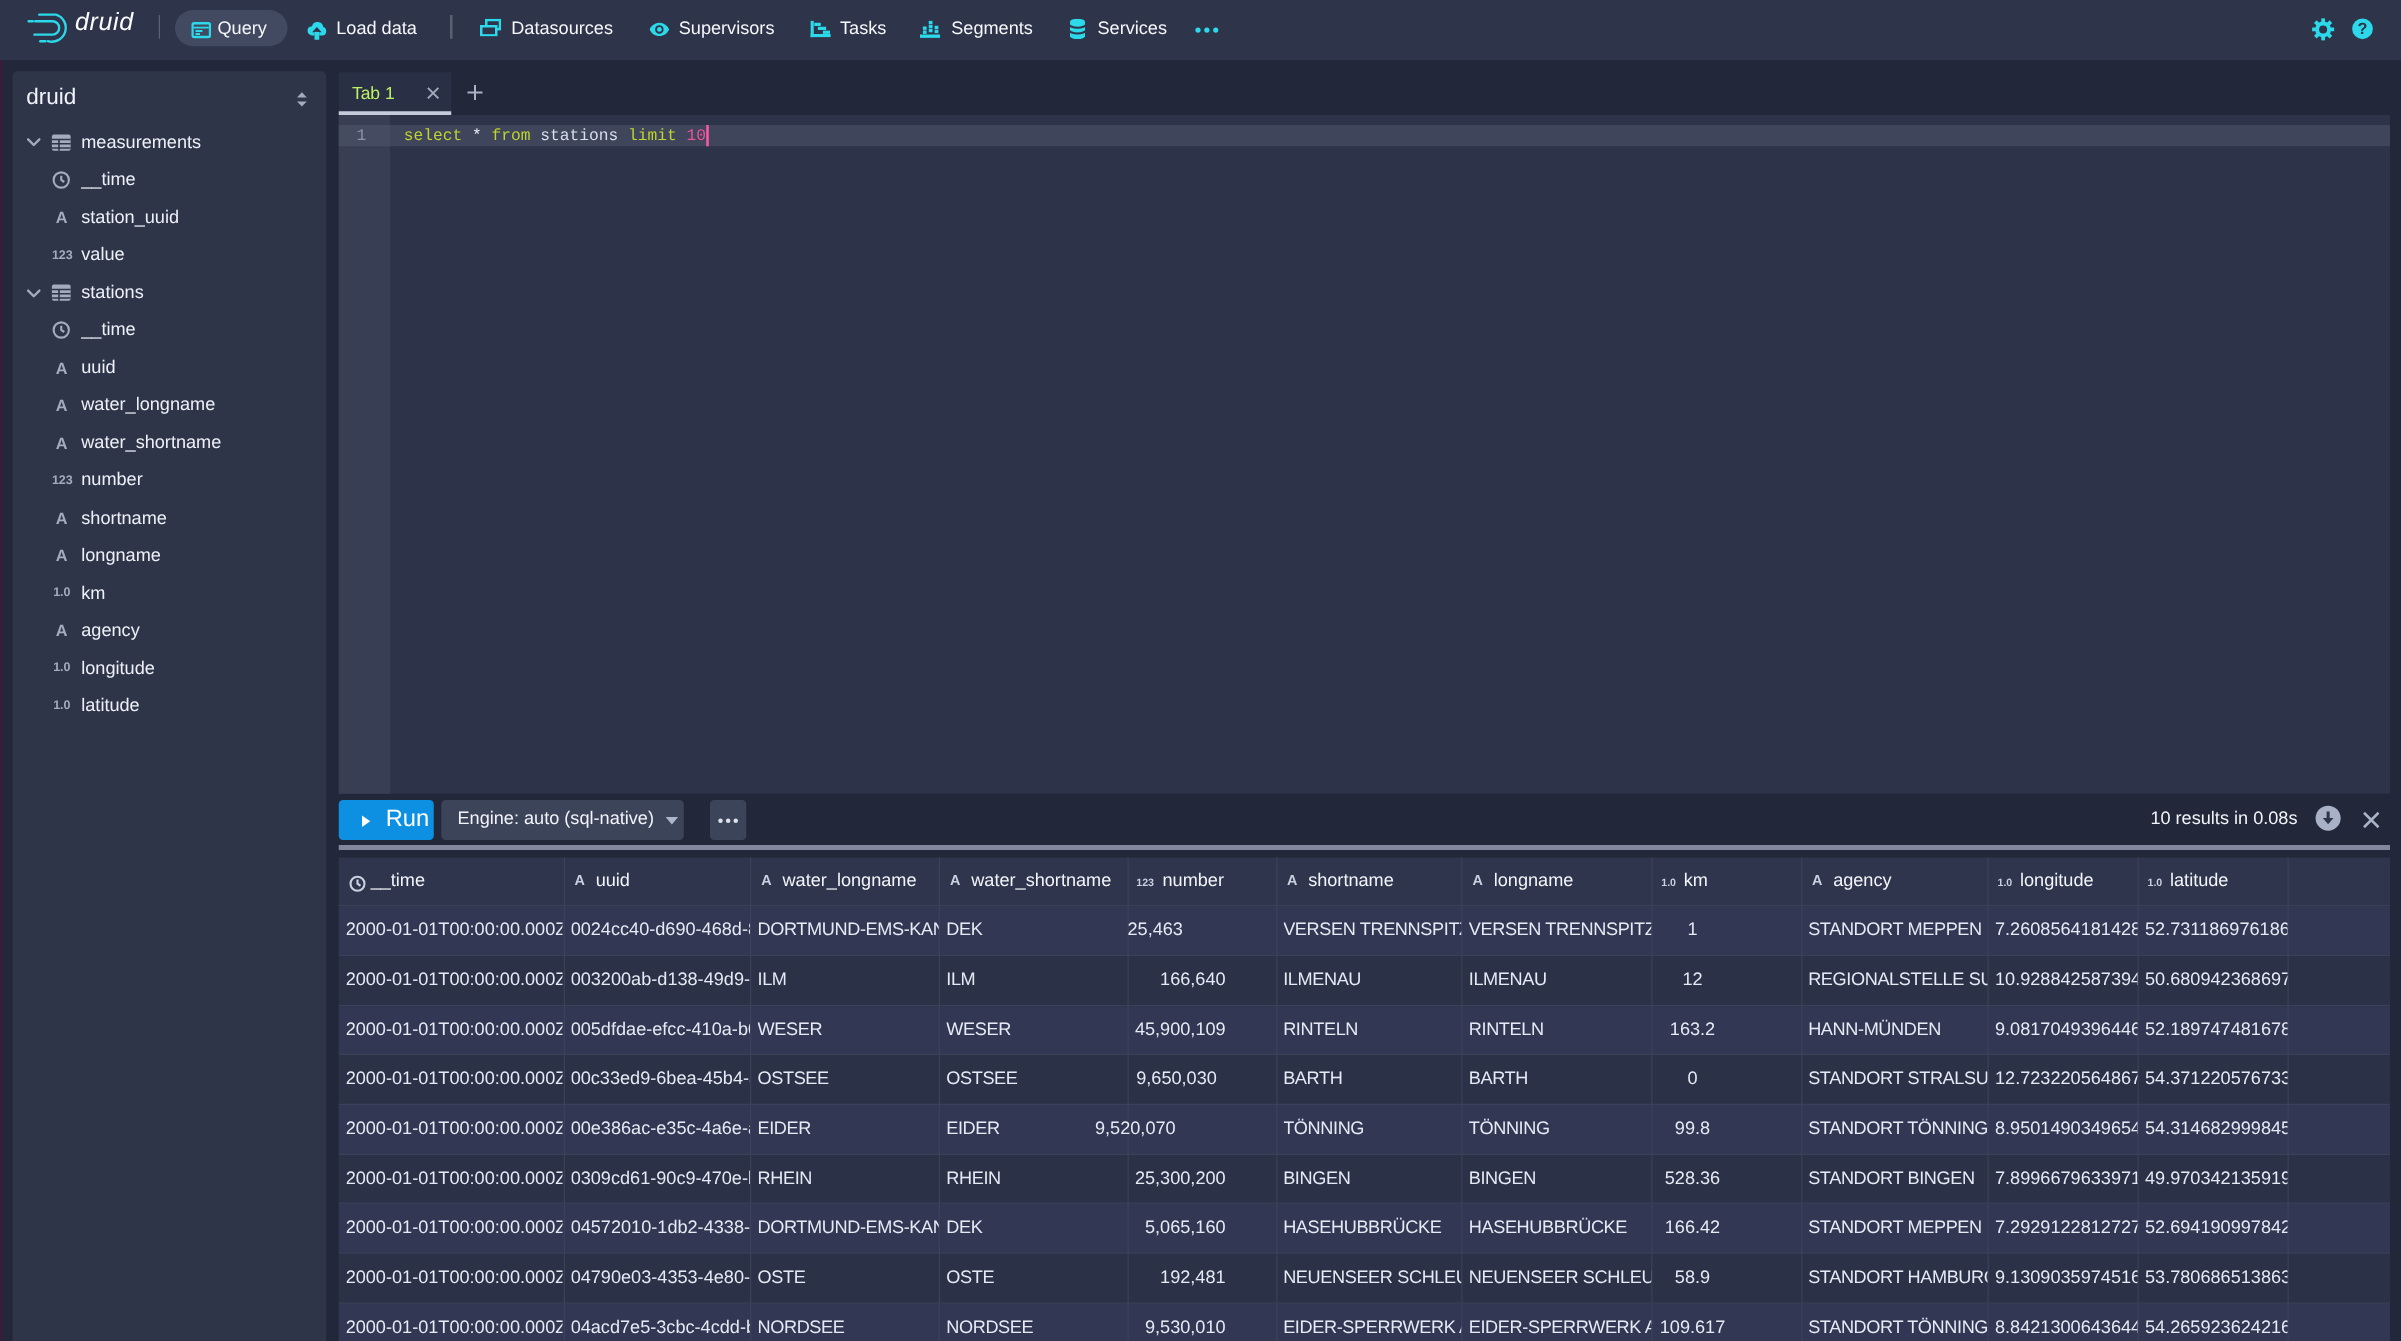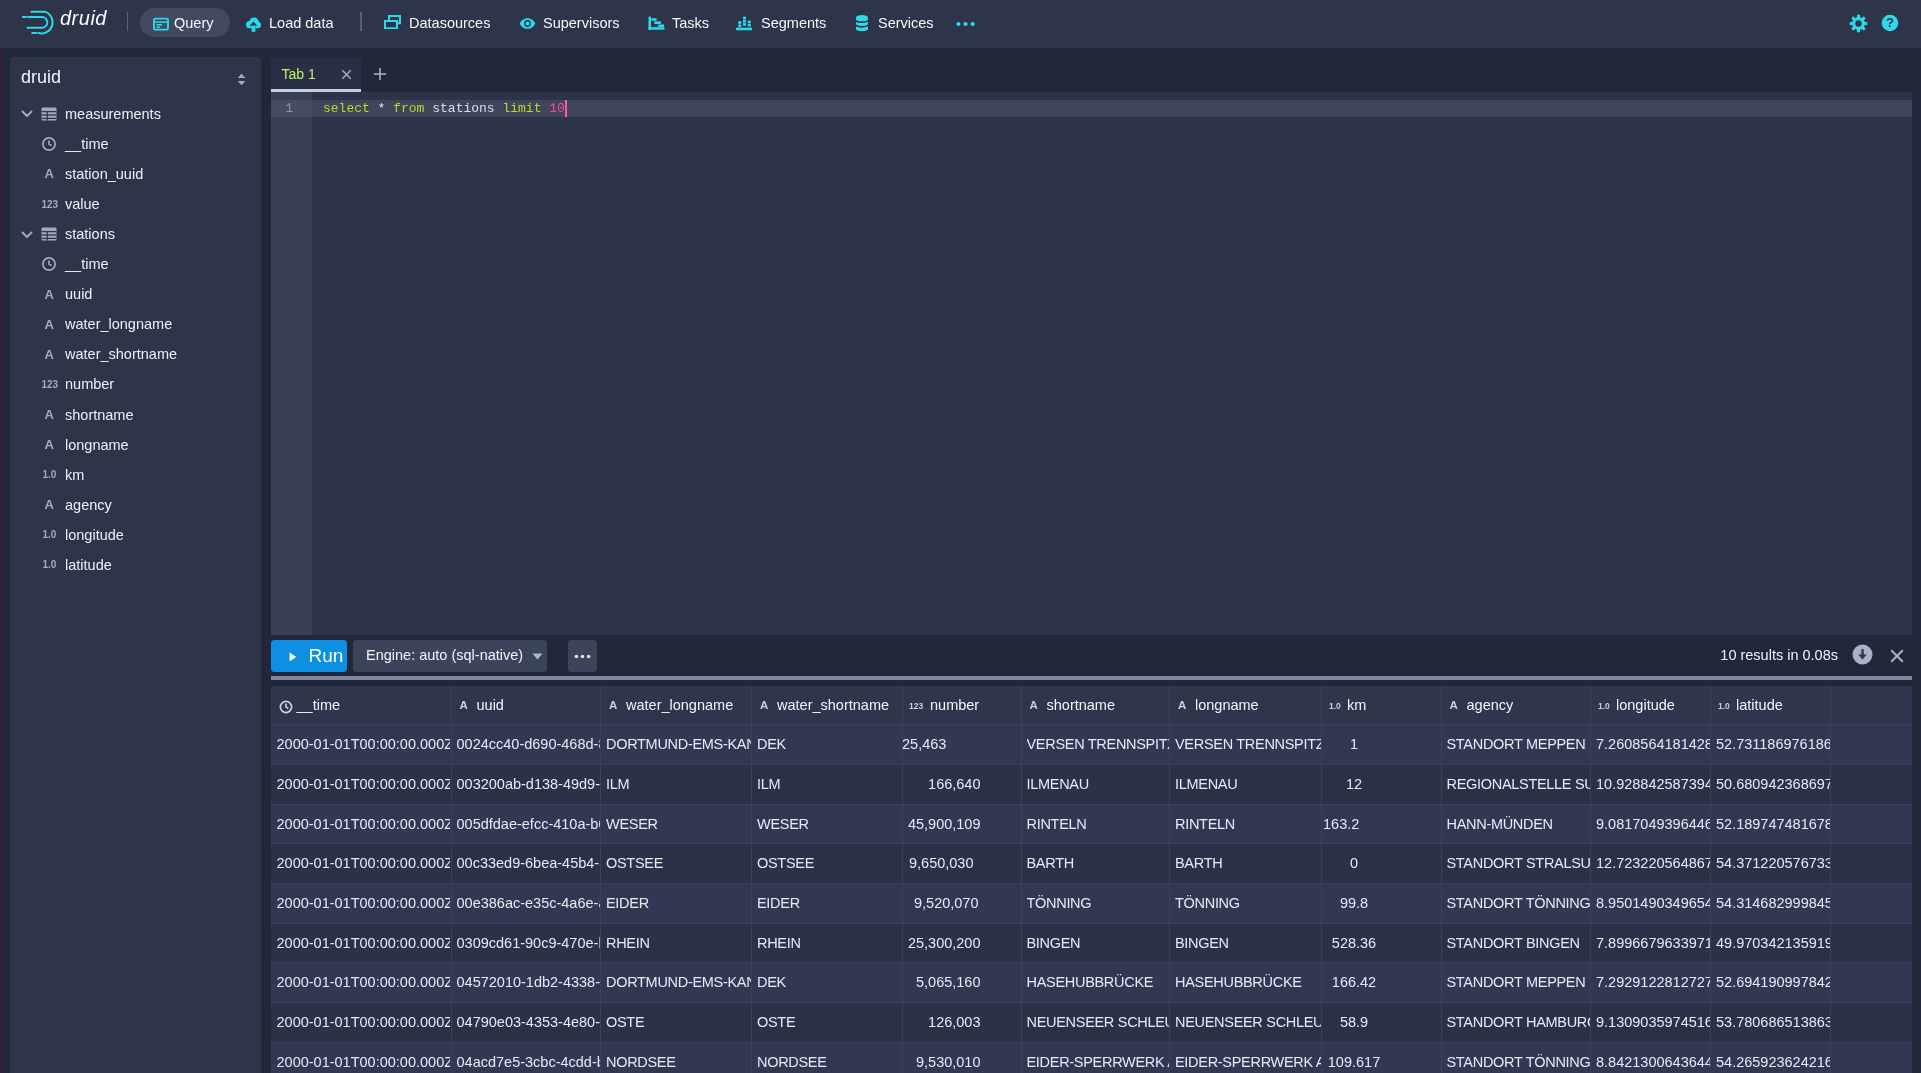--- a/index.html
+++ b/index.html
@@ -321,40 +321,40 @@
 <div class="abs cell" style="left:1446.5px;top:764.9000000000001px;width:143.0px;height:39.7px;line-height:39.7px;overflow:hidden;white-space:nowrap;letter-spacing:-0.3px">REGIONALSTELLE SUHL</div>
 <div class="abs cell" style="left:1596px;top:764.9000000000001px;width:113.5px;height:39.7px;line-height:39.7px;overflow:hidden;white-space:nowrap">10.928842587394</div>
 <div class="abs cell" style="left:1716px;top:764.9000000000001px;width:113.5px;height:39.7px;line-height:39.7px;overflow:hidden;white-space:nowrap">50.6809423686971</div>
 <div class="abs cell" style="left:276.5px;top:804.6px;width:173.5px;height:39.7px;line-height:39.7px;overflow:hidden;white-space:nowrap">2000-01-01T00:00:00.000Z</div>
 <div class="abs cell" style="left:456.5px;top:804.6px;width:143.0px;height:39.7px;line-height:39.7px;overflow:hidden;white-space:nowrap">005dfdae-efcc-410a-b0c2-1550e4d3a88b</div>
 <div class="abs cell" style="left:606px;top:804.6px;width:144.5px;height:39.7px;line-height:39.7px;overflow:hidden;white-space:nowrap;letter-spacing:-0.3px">WESER</div>
 <div class="abs cell" style="left:757px;top:804.6px;width:144.5px;height:39.7px;line-height:39.7px;overflow:hidden;white-space:nowrap;letter-spacing:-0.3px">WESER</div>
 <div class="abs cell" style="left:902px;top:804.6px;width:78.5px;height:39.7px;line-height:39.7px;text-align:right">45,900,109</div>
 <div class="abs cell" style="left:1026.5px;top:804.6px;width:142.0px;height:39.7px;line-height:39.7px;overflow:hidden;white-space:nowrap;letter-spacing:-0.3px">RINTELN</div>
 <div class="abs cell" style="left:1175px;top:804.6px;width:145.5px;height:39.7px;line-height:39.7px;overflow:hidden;white-space:nowrap;letter-spacing:-0.3px">RINTELN</div>
-<div class="abs cell" style="left:1323px;top:804.6px;width:62px;height:39.7px;line-height:39.7px;text-align:left">163.2</div>
+<div class="abs cell" style="left:1323px;top:804.6px;width:62px;height:39.7px;line-height:39.7px;text-align:center">163.2</div>
 <div class="abs cell" style="left:1446.5px;top:804.6px;width:143.0px;height:39.7px;line-height:39.7px;overflow:hidden;white-space:nowrap;letter-spacing:-0.3px">HANN-MÜNDEN</div>
 <div class="abs cell" style="left:1596px;top:804.6px;width:113.5px;height:39.7px;line-height:39.7px;overflow:hidden;white-space:nowrap">9.08170493964461</div>
 <div class="abs cell" style="left:1716px;top:804.6px;width:113.5px;height:39.7px;line-height:39.7px;overflow:hidden;white-space:nowrap">52.1897474816781</div>
 <div class="abs cell" style="left:276.5px;top:844.3000000000001px;width:173.5px;height:39.7px;line-height:39.7px;overflow:hidden;white-space:nowrap">2000-01-01T00:00:00.000Z</div>
 <div class="abs cell" style="left:456.5px;top:844.3000000000001px;width:143.0px;height:39.7px;line-height:39.7px;overflow:hidden;white-space:nowrap">00c33ed9-6bea-45b4-a8cd-74b3a6c0f3b4</div>
 <div class="abs cell" style="left:606px;top:844.3000000000001px;width:144.5px;height:39.7px;line-height:39.7px;overflow:hidden;white-space:nowrap;letter-spacing:-0.3px">OSTSEE</div>
 <div class="abs cell" style="left:757px;top:844.3000000000001px;width:144.5px;height:39.7px;line-height:39.7px;overflow:hidden;white-space:nowrap;letter-spacing:-0.3px">OSTSEE</div>
 <div class="abs cell" style="left:902px;top:844.3000000000001px;width:78.5px;height:39.7px;line-height:39.7px;text-align:center">9,650,030</div>
 <div class="abs cell" style="left:1026.5px;top:844.3000000000001px;width:142.0px;height:39.7px;line-height:39.7px;overflow:hidden;white-space:nowrap;letter-spacing:-0.3px">BARTH</div>
 <div class="abs cell" style="left:1175px;top:844.3000000000001px;width:145.5px;height:39.7px;line-height:39.7px;overflow:hidden;white-space:nowrap;letter-spacing:-0.3px">BARTH</div>
 <div class="abs cell" style="left:1323px;top:844.3000000000001px;width:62px;height:39.7px;line-height:39.7px;text-align:center">0</div>
 <div class="abs cell" style="left:1446.5px;top:844.3000000000001px;width:143.0px;height:39.7px;line-height:39.7px;overflow:hidden;white-space:nowrap;letter-spacing:-0.3px">STANDORT STRALSUND</div>
 <div class="abs cell" style="left:1596px;top:844.3000000000001px;width:113.5px;height:39.7px;line-height:39.7px;overflow:hidden;white-space:nowrap">12.7232205648678</div>
 <div class="abs cell" style="left:1716px;top:844.3000000000001px;width:113.5px;height:39.7px;line-height:39.7px;overflow:hidden;white-space:nowrap">54.3712205767331</div>
 <div class="abs cell" style="left:276.5px;top:884.0px;width:173.5px;height:39.7px;line-height:39.7px;overflow:hidden;white-space:nowrap">2000-01-01T00:00:00.000Z</div>
 <div class="abs cell" style="left:456.5px;top:884.0px;width:143.0px;height:39.7px;line-height:39.7px;overflow:hidden;white-space:nowrap">00e386ac-e35c-4a6e-ab27-72e2d2a1b8c3</div>
 <div class="abs cell" style="left:606px;top:884.0px;width:144.5px;height:39.7px;line-height:39.7px;overflow:hidden;white-space:nowrap;letter-spacing:-0.3px">EIDER</div>
 <div class="abs cell" style="left:757px;top:884.0px;width:144.5px;height:39.7px;line-height:39.7px;overflow:hidden;white-space:nowrap;letter-spacing:-0.3px">EIDER</div>
-<div class="abs cell" style="left:900px;top:884.0px;width:78.5px;height:39.7px;line-height:39.7px;text-align:right">9,520,070</div>
+<div class="abs cell" style="left:876px;top:884.0px;width:78.5px;height:39.7px;line-height:39.7px;text-align:left">9,520,070</div>
 <div class="abs cell" style="left:1026.5px;top:884.0px;width:142.0px;height:39.7px;line-height:39.7px;overflow:hidden;white-space:nowrap;letter-spacing:-0.3px">TÖNNING</div>
 <div class="abs cell" style="left:1175px;top:884.0px;width:145.5px;height:39.7px;line-height:39.7px;overflow:hidden;white-space:nowrap;letter-spacing:-0.3px">TÖNNING</div>
 <div class="abs cell" style="left:1323px;top:884.0px;width:62px;height:39.7px;line-height:39.7px;text-align:center">99.8</div>
 <div class="abs cell" style="left:1446.5px;top:884.0px;width:143.0px;height:39.7px;line-height:39.7px;overflow:hidden;white-space:nowrap;letter-spacing:-0.3px">STANDORT TÖNNING</div>
 <div class="abs cell" style="left:1596px;top:884.0px;width:113.5px;height:39.7px;line-height:39.7px;overflow:hidden;white-space:nowrap">8.95014903496542</div>
 <div class="abs cell" style="left:1716px;top:884.0px;width:113.5px;height:39.7px;line-height:39.7px;overflow:hidden;white-space:nowrap">54.3146829998451</div>
 <div class="abs cell" style="left:276.5px;top:923.7px;width:173.5px;height:39.7px;line-height:39.7px;overflow:hidden;white-space:nowrap">2000-01-01T00:00:00.000Z</div>
 <div class="abs cell" style="left:456.5px;top:923.7px;width:143.0px;height:39.7px;line-height:39.7px;overflow:hidden;white-space:nowrap">0309cd61-90c9-470e-bf0a-1c4a6e5d8a34</div>
 <div class="abs cell" style="left:606px;top:923.7px;width:144.5px;height:39.7px;line-height:39.7px;overflow:hidden;white-space:nowrap;letter-spacing:-0.3px">RHEIN</div>
 <div class="abs cell" style="left:757px;top:923.7px;width:144.5px;height:39.7px;line-height:39.7px;overflow:hidden;white-space:nowrap;letter-spacing:-0.3px">RHEIN</div>
@@ -373,21 +373,21 @@
 <div class="abs cell" style="left:1026.5px;top:963.4000000000001px;width:142.0px;height:39.7px;line-height:39.7px;overflow:hidden;white-space:nowrap;letter-spacing:-0.3px">HASEHUBBRÜCKE</div>
 <div class="abs cell" style="left:1175px;top:963.4000000000001px;width:145.5px;height:39.7px;line-height:39.7px;overflow:hidden;white-space:nowrap;letter-spacing:-0.3px">HASEHUBBRÜCKE</div>
 <div class="abs cell" style="left:1323px;top:963.4000000000001px;width:62px;height:39.7px;line-height:39.7px;text-align:center">166.42</div>
 <div class="abs cell" style="left:1446.5px;top:963.4000000000001px;width:143.0px;height:39.7px;line-height:39.7px;overflow:hidden;white-space:nowrap;letter-spacing:-0.3px">STANDORT MEPPEN</div>
 <div class="abs cell" style="left:1596px;top:963.4000000000001px;width:113.5px;height:39.7px;line-height:39.7px;overflow:hidden;white-space:nowrap">7.29291228127271</div>
 <div class="abs cell" style="left:1716px;top:963.4000000000001px;width:113.5px;height:39.7px;line-height:39.7px;overflow:hidden;white-space:nowrap">52.6941909978421</div>
 <div class="abs cell" style="left:276.5px;top:1003.1000000000001px;width:173.5px;height:39.7px;line-height:39.7px;overflow:hidden;white-space:nowrap">2000-01-01T00:00:00.000Z</div>
 <div class="abs cell" style="left:456.5px;top:1003.1000000000001px;width:143.0px;height:39.7px;line-height:39.7px;overflow:hidden;white-space:nowrap">04790e03-4353-4e80-b1a7-8d2e6c1f9a05</div>
 <div class="abs cell" style="left:606px;top:1003.1000000000001px;width:144.5px;height:39.7px;line-height:39.7px;overflow:hidden;white-space:nowrap;letter-spacing:-0.3px">OSTE</div>
 <div class="abs cell" style="left:757px;top:1003.1000000000001px;width:144.5px;height:39.7px;line-height:39.7px;overflow:hidden;white-space:nowrap;letter-spacing:-0.3px">OSTE</div>
-<div class="abs cell" style="left:902px;top:1003.1000000000001px;width:78.5px;height:39.7px;line-height:39.7px;text-align:right">126,003</div>
+<div class="abs cell" style="left:902px;top:1003.1000000000001px;width:78.5px;height:39.7px;line-height:39.7px;text-align:right">192,481</div>
 <div class="abs cell" style="left:1026.5px;top:1003.1000000000001px;width:142.0px;height:39.7px;line-height:39.7px;overflow:hidden;white-space:nowrap;letter-spacing:-0.3px">NEUENSEER SCHLEUSE</div>
 <div class="abs cell" style="left:1175px;top:1003.1000000000001px;width:145.5px;height:39.7px;line-height:39.7px;overflow:hidden;white-space:nowrap;letter-spacing:-0.3px">NEUENSEER SCHLEUSE</div>
 <div class="abs cell" style="left:1323px;top:1003.1000000000001px;width:62px;height:39.7px;line-height:39.7px;text-align:center">58.9</div>
 <div class="abs cell" style="left:1446.5px;top:1003.1000000000001px;width:143.0px;height:39.7px;line-height:39.7px;overflow:hidden;white-space:nowrap;letter-spacing:-0.3px">STANDORT HAMBURG</div>
 <div class="abs cell" style="left:1596px;top:1003.1000000000001px;width:113.5px;height:39.7px;line-height:39.7px;overflow:hidden;white-space:nowrap">9.13090359745165</div>
 <div class="abs cell" style="left:1716px;top:1003.1000000000001px;width:113.5px;height:39.7px;line-height:39.7px;overflow:hidden;white-space:nowrap">53.7806865138631</div>
 <div class="abs cell" style="left:276.5px;top:1042.8000000000002px;width:173.5px;height:39.7px;line-height:39.7px;overflow:hidden;white-space:nowrap">2000-01-01T00:00:00.000Z</div>
 <div class="abs cell" style="left:456.5px;top:1042.8000000000002px;width:143.0px;height:39.7px;line-height:39.7px;overflow:hidden;white-space:nowrap">04acd7e5-3cbc-4cdd-b21c-8a3e5d1f7c42</div>
 <div class="abs cell" style="left:606px;top:1042.8000000000002px;width:144.5px;height:39.7px;line-height:39.7px;overflow:hidden;white-space:nowrap;letter-spacing:-0.3px">NORDSEE</div>
 <div class="abs cell" style="left:757px;top:1042.8000000000002px;width:144.5px;height:39.7px;line-height:39.7px;overflow:hidden;white-space:nowrap;letter-spacing:-0.3px">NORDSEE</div>

